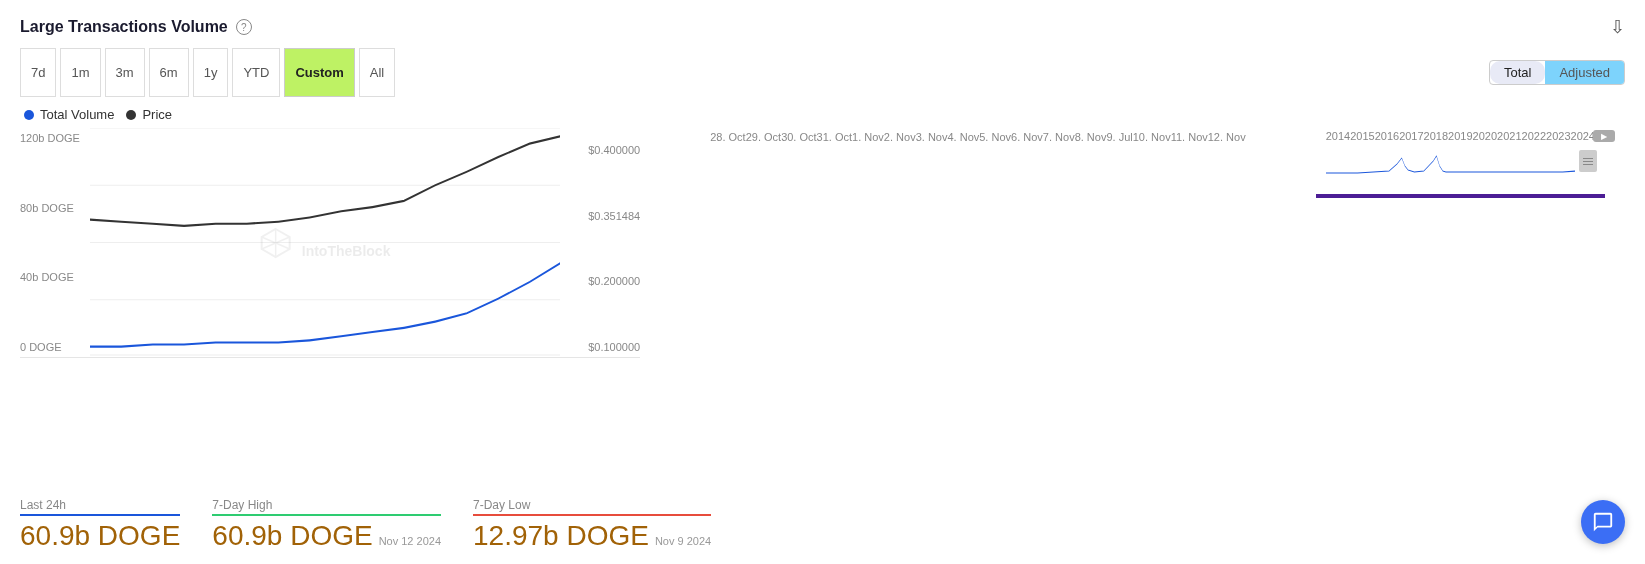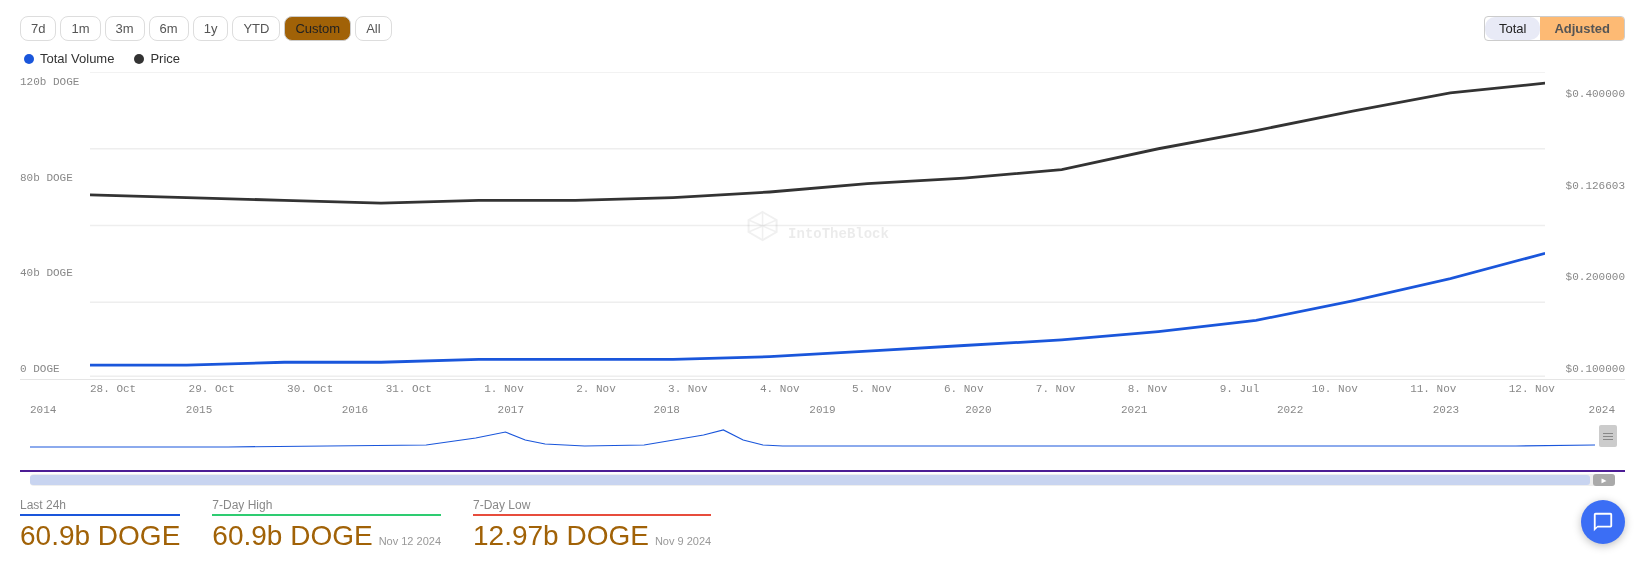--- a/index.html
+++ b/index.html
@@ -56,79 +56,77 @@
       display: flex;
       align-items: center;
       justify-content: space-between;
       margin-bottom: 10px;
     }
     .time-buttons {
       display: flex;
       gap: 4px;
     }
     .time-btn {
-      padding: 4px 10px;
+      padding: 16px 10px;
       font-size: 13px;
       border: 1px solid #ddd;
-      border-radius: 8px;
+      border-radius: 0;
       background: #fff;
       color: #555;
       cursor: pointer;
     }
     .time-btn.active {
-      background: #a16207;
+      background: #bef264;
       border-color: #ccc;
-      font-weight: 400;
+      font-weight: 700;
       color: #222;
     }
     .toggle-group {
       display: flex;
       border: 1px solid #ccc;
       border-radius: 4px;
       overflow: hidden;
     }
     .toggle-btn {
       padding: 4px 14px;
       font-size: 13px;
       border: none;
-      background: #fdba74;
+      background: #7dd3fc;
       color: #555;
       cursor: pointer;
-      font-weight: bold;
     }
     .toggle-btn.active {
       background: #e8eaf6;
       color: #222;
       font-weight: 500;
       border-radius: 10px;
     }
     .legend-row {
       display: flex;
-      gap: 20px;
+      gap: 12px;
       margin-bottom: 6px;
       padding-left: 4px;
     }
     .legend-item {
       display: flex;
       align-items: center;
       gap: 6px;
       font-size: 13px;
       color: #333;
     }
     .legend-dot {
       width: 10px;
       height: 10px;
       border-radius: 50%;
     }
     .chart-area {
       flex: 1;
       position: relative;
       display: flex;
-      flex-direction: column;
-      font-family: Liberation Mono, monospace;
+      flex-direction: row;
     }
     .main-chart {
       flex: 1;
       position: relative;
       border-bottom: 1px solid #e5e5e5;
     }
     .y-axis-left {
       position: absolute;
       left: 0;
       top: 0;
@@ -169,21 +167,21 @@
     .x-axis-labels {
       display: flex;
       justify-content: space-between;
       padding: 3px 70px 0 70px;
       font-size: 11px;
       color: #888;
     }
     .mini-chart-area {
       height: 60px;
       position: relative;
-      border-bottom: 2px solid #4c1d95;
+      border-bottom: 4px solid #4c1d95;
     }
     .mini-svg-wrapper {
       position: absolute;
       left: 10px;
       right: 30px;
       top: 0;
       bottom: 0;
     }
     .stats-row {
       display: flex;
@@ -252,20 +250,27 @@
       padding: 2px 10px 0 10px;
       font-size: 10px;
       color: #888;
     }
   </style>
 </head>
 <body>
 
 <div class="container">
 
+  <div class="header-row">
+    <div class="title-area">
+      <span class="title">Large Transactions Volume</span>
+      <div class="help-icon">?</div>
+    </div>
+    <div class="download-icon">⇩</div>
+  </div>
 
   <div class="controls-row">
     <div class="time-buttons">
       <button class="time-btn">7d</button>
       <button class="time-btn">1m</button>
       <button class="time-btn">3m</button>
       <button class="time-btn">6m</button>
       <button class="time-btn">1y</button>
       <button class="time-btn">YTD</button>
       <button class="time-btn active">Custom</button>
@@ -294,21 +299,21 @@
 
       <div class="y-axis-left">
         <span class="y-label">120b DOGE</span>
         <span class="y-label">80b DOGE</span>
         <span class="y-label">40b DOGE</span>
         <span class="y-label">0 DOGE</span>
       </div>
 
       <div class="y-axis-right">
         <span class="y-label">$0.400000</span>
-        <span class="y-label">$0.126603</span>
+        <span class="y-label">$0.351484</span>
         <span class="y-label">$0.200000</span>
         <span class="y-label">$0.100000</span>
       </div>
 
       <div class="chart-svg-wrapper">
         
         <div class="watermark">
           <svg width="32" height="32" viewBox="0 0 32 32" fill="none">
             <polygon points="16,2 30,10 30,22 16,30 2,22 2,10" stroke="#888" stroke-width="2" fill="none"></polygon>
             <line x1="2" y1="10" x2="30" y2="22" stroke="#888" stroke-width="1.5"></line>

